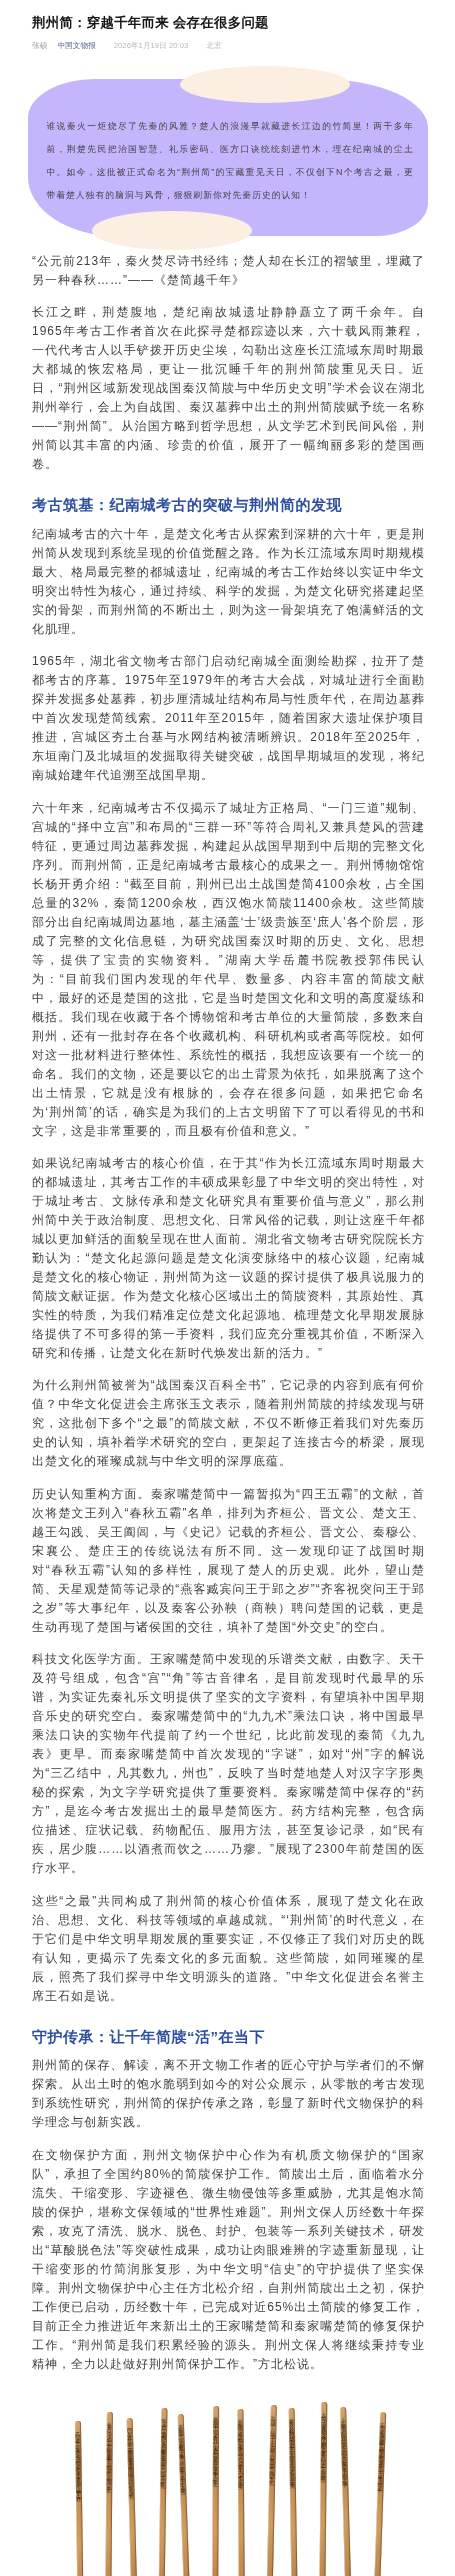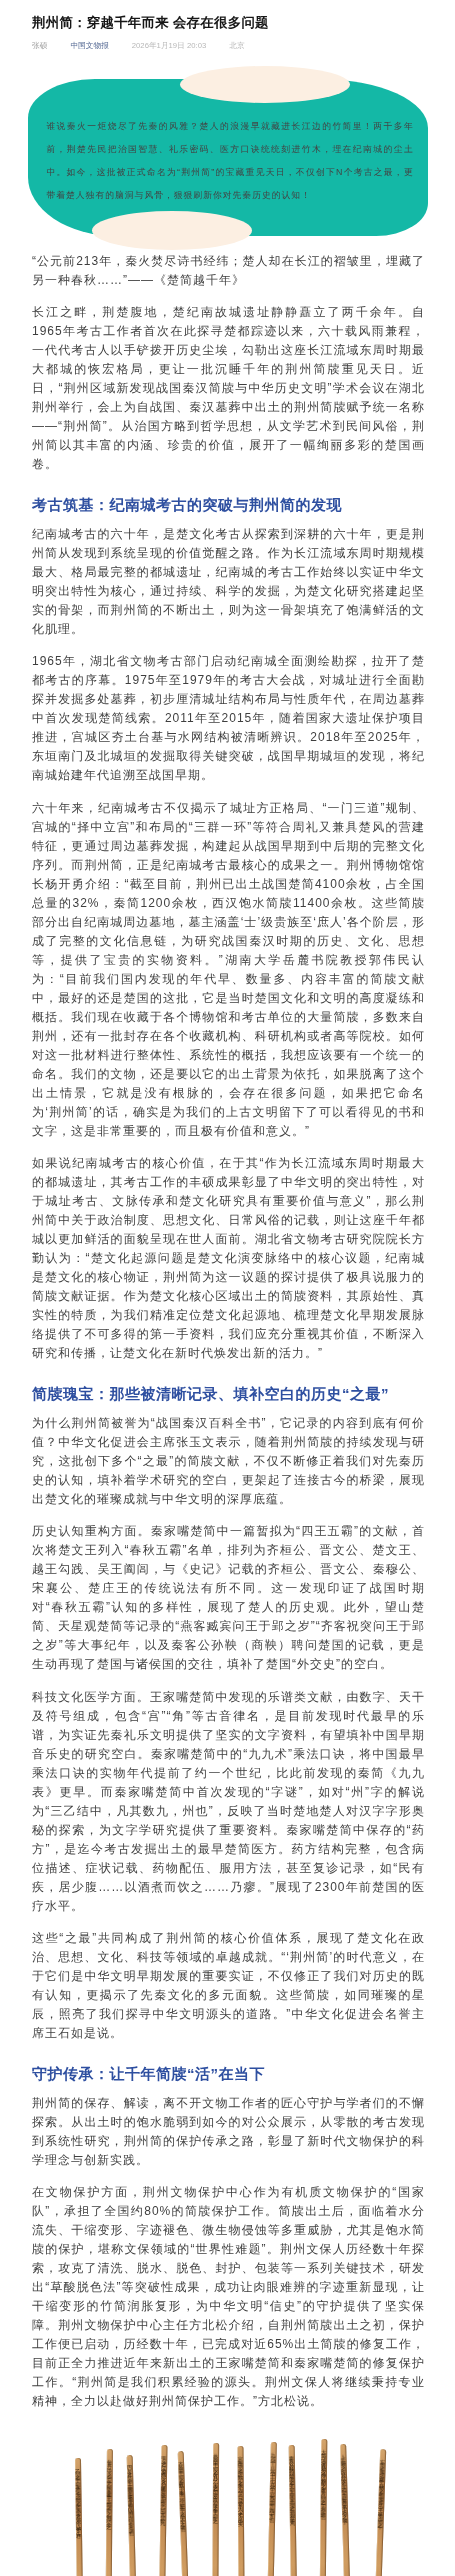--- a/index.html
+++ b/index.html
@@ -1,25 +1,25 @@
 <!DOCTYPE html>
 <html style="font-size:8.2px"><head>
 <meta charset="utf-8">
 <style>
   html,body{margin:0;padding:0;background:#ffffff;}
   body{width:455px;font-family:"Liberation Sans","DejaVu Sans",sans-serif;color:#3f3f3f;}
   .page{padding:13.4px 30px 13.4px 32px;}
 
   .title{font-size:13.4px;line-height:19.6px;font-weight:700;color:#171717;margin:0;letter-spacing:0.3px;}
-  .byline{margin-top:8.2px;font-size:7.7px;display:flex;align-items:center;gap:23px;white-space:nowrap;}
+  .byline{margin-top:8.2px;font-size:7.7px;display:flex;align-items:center;gap:10px;white-space:nowrap;}
   .byline .author{color:#9c9c9c;}
   .byline .source{color:#576b95;font-weight:400;cursor:pointer;}
-  .byline .muted{color:#b8b8b8;}
+  .byline .muted{color:#b8b8b8;margin-left:8px;}
 
-  .intro-blob{position:relative;margin:28px -3.1px 0 -4.1px;background:#14b8a6;
+  .intro-blob{position:relative;margin:28px -3.1px 0 -4.1px;background:#c4b5fd;
     border-radius:67px 108px 52px 88px / 39px 49px 33px 59px;
     padding:36px 14.4px 29px 18.5px;}
   .intro-blob::before{content:"";position:absolute;top:-13.4px;left:38%;width:170px;height:37px;background:#fcefe2;border-radius:50%;}
   .intro-blob::after{content:"";position:absolute;bottom:-13.4px;left:16%;width:160px;height:39px;background:#fcefe2;border-radius:50%;}
   .intro-text{position:relative;z-index:1;font-size:8.8px;line-height:23px;letter-spacing:1px;text-align:justify;color:#434343;}
 
   p.body-p{font-size:12px;line-height:19px;letter-spacing:1px;text-align:justify;color:#3f3f3f;margin:13.4px 0 0;}
   p.quote-p{margin-top:15.5px;}
 
   h2.section-h{font-size:15px;line-height:13.4px;font-weight:700;color:#2e4fa0;margin:24px 0 6.2px;letter-spacing:0.5px;}
@@ -69,21 +69,20 @@
   <p class="body-p quote-p">“公元前213年，秦火焚尽诗书经纬；楚人却在长江的褶皱里，埋藏了另一种春秋……”——《楚简越千年》</p>
 
   <p class="body-p">长江之畔，荆楚腹地，楚纪南故城遗址静静矗立了两千余年。自1965年考古工作者首次在此探寻楚都踪迹以来，六十载风雨兼程，一代代考古人以手铲拨开历史尘埃，勾勒出这座长江流域东周时期最大都城的恢宏格局，更让一批沉睡千年的荆州简牍重见天日。近日，“荆州区域新发现战国秦汉简牍与中华历史文明”学术会议在湖北荆州举行，会上为自战国、秦汉墓葬中出土的荆州简牍赋予统一名称——“荆州简”。从治国方略到哲学思想，从文学艺术到民间风俗，荆州简以其丰富的内涵、珍贵的价值，展开了一幅绚丽多彩的楚国画卷。</p>
 
   <h2 class="section-h">考古筑基：纪南城考古的突破与荆州简的发现</h2>
   <p class="body-p">纪南城考古的六十年，是楚文化考古从探索到深耕的六十年，更是荆州简从发现到系统呈现的价值觉醒之路。作为长江流域东周时期规模最大、格局最完整的都城遗址，纪南城的考古工作始终以实证中华文明突出特性为核心，通过持续、科学的发掘，为楚文化研究搭建起坚实的骨架，而荆州简的不断出土，则为这一骨架填充了饱满鲜活的文化肌理。</p>
   <p class="body-p">1965年，湖北省文物考古部门启动纪南城全面测绘勘探，拉开了楚都考古的序幕。1975年至1979年的考古大会战，对城址进行全面勘探并发掘多处墓葬，初步厘清城址结构布局与性质年代，在周边墓葬中首次发现楚简线索。2011年至2015年，随着国家大遗址保护项目推进，宫城区夯土台基与水网结构被清晰辨识。2018年至2025年，东垣南门及北城垣的发掘取得关键突破，战国早期城垣的发现，将纪南城始建年代追溯至战国早期。</p>
   <p class="body-p">六十年来，纪南城考古不仅揭示了城址方正格局、“一门三道”规制、宫城的“择中立宫”和布局的“三群一环”等符合周礼又兼具楚风的营建特征，更通过周边墓葬发掘，构建起从战国早期到中后期的完整文化序列。而荆州简，正是纪南城考古最核心的成果之一。荆州博物馆馆长杨开勇介绍：“截至目前，荆州已出土战国楚简4100余枚，占全国总量的32%，秦简1200余枚，西汉饱水简牍11400余枚。这些简牍部分出自纪南城周边墓地，墓主涵盖‘士’级贵族至‘庶人’各个阶层，形成了完整的文化信息链，为研究战国秦汉时期的历史、文化、思想等，提供了宝贵的实物资料。”湖南大学岳麓书院教授郭伟民认为：“目前我们国内发现的年代早、数量多、内容丰富的简牍文献中，最好的还是楚国的这批，它是当时楚国文化和文明的高度凝练和概括。我们现在收藏于各个博物馆和考古单位的大量简牍，多数来自荆州，还有一批封存在各个收藏机构、科研机构或者高等院校。如何对这一批材料进行整体性、系统性的概括，我想应该要有一个统一的命名。我们的文物，还是要以它的出土背景为依托，如果脱离了这个出土情景，它就是没有根脉的，会存在很多问题，如果把它命名为‘荆州简’的话，确实是为我们的上古文明留下了可以看得见的书和文字，这是非常重要的，而且极有价值和意义。”</p>
   <p class="body-p">如果说纪南城考古的核心价值，在于其“作为长江流域东周时期最大的都城遗址，其考古工作的丰硕成果彰显了中华文明的突出特性，对于城址考古、文脉传承和楚文化研究具有重要价值与意义”，那么荆州简中关于政治制度、思想文化、日常风俗的记载，则让这座千年都城以更加鲜活的面貌呈现在世人面前。湖北省文物考古研究院院长方勤认为：“楚文化起源问题是楚文化演变脉络中的核心议题，纪南城是楚文化的核心物证，荆州简为这一议题的探讨提供了极具说服力的简牍文献证据。作为楚文化核心区域出土的简牍资料，其原始性、真实性的特质，为我们精准定位楚文化起源地、梳理楚文化早期发展脉络提供了不可多得的第一手资料，我们应充分重视其价值，不断深入研究和传播，让楚文化在新时代焕发出新的活力。”</p>
 
-  <h2 class="section-h">简牍瑰宝：那些被清晰记录、填补空白的历史“之最”</h2>
   <p class="body-p">为什么荆州简被誉为“战国秦汉百科全书”，它记录的内容到底有何价值？中华文化促进会主席张玉文表示，随着荆州简牍的持续发现与研究，这批创下多个“之最”的简牍文献，不仅不断修正着我们对先秦历史的认知，填补着学术研究的空白，更架起了连接古今的桥梁，展现出楚文化的璀璨成就与中华文明的深厚底蕴。</p>
   <p class="body-p">历史认知重构方面。秦家嘴楚简中一篇暂拟为“四王五霸”的文献，首次将楚文王列入“春秋五霸”名单，排列为齐桓公、晋文公、楚文王、越王勾践、吴王阖闾，与《史记》记载的齐桓公、晋文公、秦穆公、宋襄公、楚庄王的传统说法有所不同。这一发现印证了战国时期对“春秋五霸”认知的多样性，展现了楚人的历史观。此外，望山楚简、天星观楚简等记录的“燕客臧宾问王于郢之岁”“齐客祝突问王于郢之岁”等大事纪年，以及秦客公孙鞅（商鞅）聘问楚国的记载，更是生动再现了楚国与诸侯国的交往，填补了楚国“外交史”的空白。</p>
   <p class="body-p">科技文化医学方面。王家嘴楚简中发现的乐谱类文献，由数字、天干及符号组成，包含“宫”“角”等古音律名，是目前发现时代最早的乐谱，为实证先秦礼乐文明提供了坚实的文字资料，有望填补中国早期音乐史的研究空白。秦家嘴楚简中的“九九术”乘法口诀，将中国最早乘法口诀的实物年代提前了约一个世纪，比此前发现的秦简《九九表》更早。而秦家嘴楚简中首次发现的“字谜”，如对“州”字的解说为“三乙结中，凡其数九，州也”，反映了当时楚地楚人对汉字字形奥秘的探索，为文字学研究提供了重要资料。秦家嘴楚简中保存的“药方”，是迄今考古发掘出土的最早楚简医方。药方结构完整，包含病位描述、症状记载、药物配伍、服用方法，甚至复诊记录，如“民有疾，居少腹……以酒煮而饮之……乃瘳。”展现了2300年前楚国的医疗水平。</p>
   <p class="body-p">这些“之最”共同构成了荆州简的核心价值体系，展现了楚文化在政治、思想、文化、科技等领域的卓越成就。“‘荆州简’的时代意义，在于它们是中华文明早期发展的重要实证，不仅修正了我们对历史的既有认知，更揭示了先秦文化的多元面貌。这些简牍，如同璀璨的星辰，照亮了我们探寻中华文明源头的道路。”中华文化促进会名誉主席王石如是说。</p>
 
   <h2 class="section-h">守护传承：让千年简牍“活”在当下</h2>
   <p class="body-p">荆州简的保存、解读，离不开文物工作者的匠心守护与学者们的不懈探索。从出土时的饱水脆弱到如今的对公众展示，从零散的考古发现到系统性研究，荆州简的保护传承之路，彰显了新时代文物保护的科学理念与创新实践。</p>
   <p class="body-p">在文物保护方面，荆州文物保护中心作为有机质文物保护的“国家队”，承担了全国约80%的简牍保护工作。简牍出土后，面临着水分流失、干缩变形、字迹褪色、微生物侵蚀等多重威胁，尤其是饱水简牍的保护，堪称文保领域的“世界性难题”。荆州文保人历经数十年探索，攻克了清洗、脱水、脱色、封护、包装等一系列关键技术，研发出“草酸脱色法”等突破性成果，成功让肉眼难辨的字迹重新显现，让干缩变形的竹简润胀复形，为中华文明“信史”的守护提供了坚实保障。荆州文物保护中心主任方北松介绍，自荆州简牍出土之初，保护工作便已启动，历经数十年，已完成对近65%出土简牍的修复工作，目前正全力推进近年来新出土的王家嘴楚简和秦家嘴楚简的修复保护工作。“荆州简是我们积累经验的源头。荆州文保人将继续秉持专业精神，全力以赴做好荆州简保护工作。”方北松说。</p>
 
   <div class="fig">

